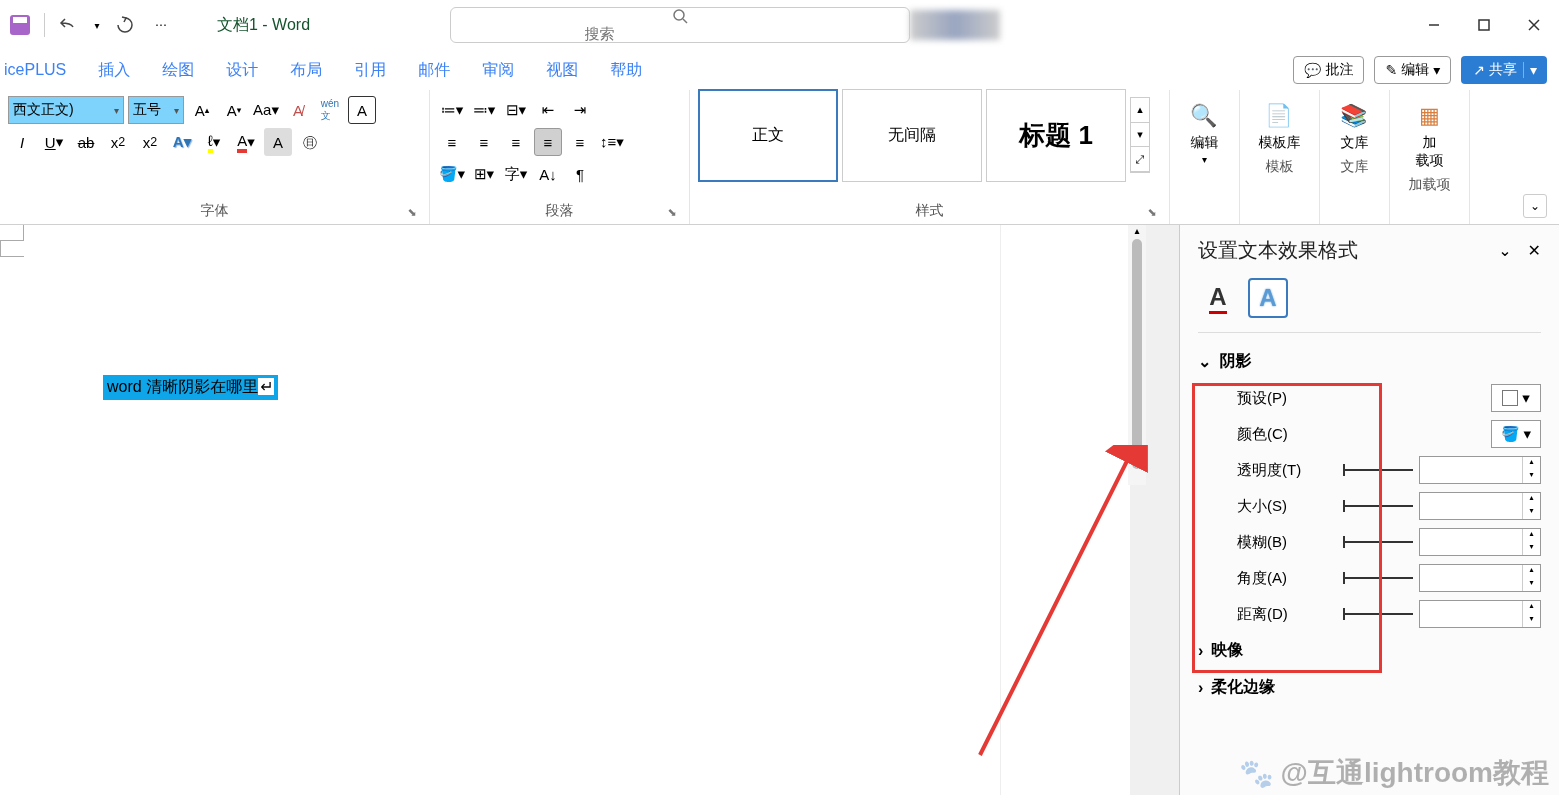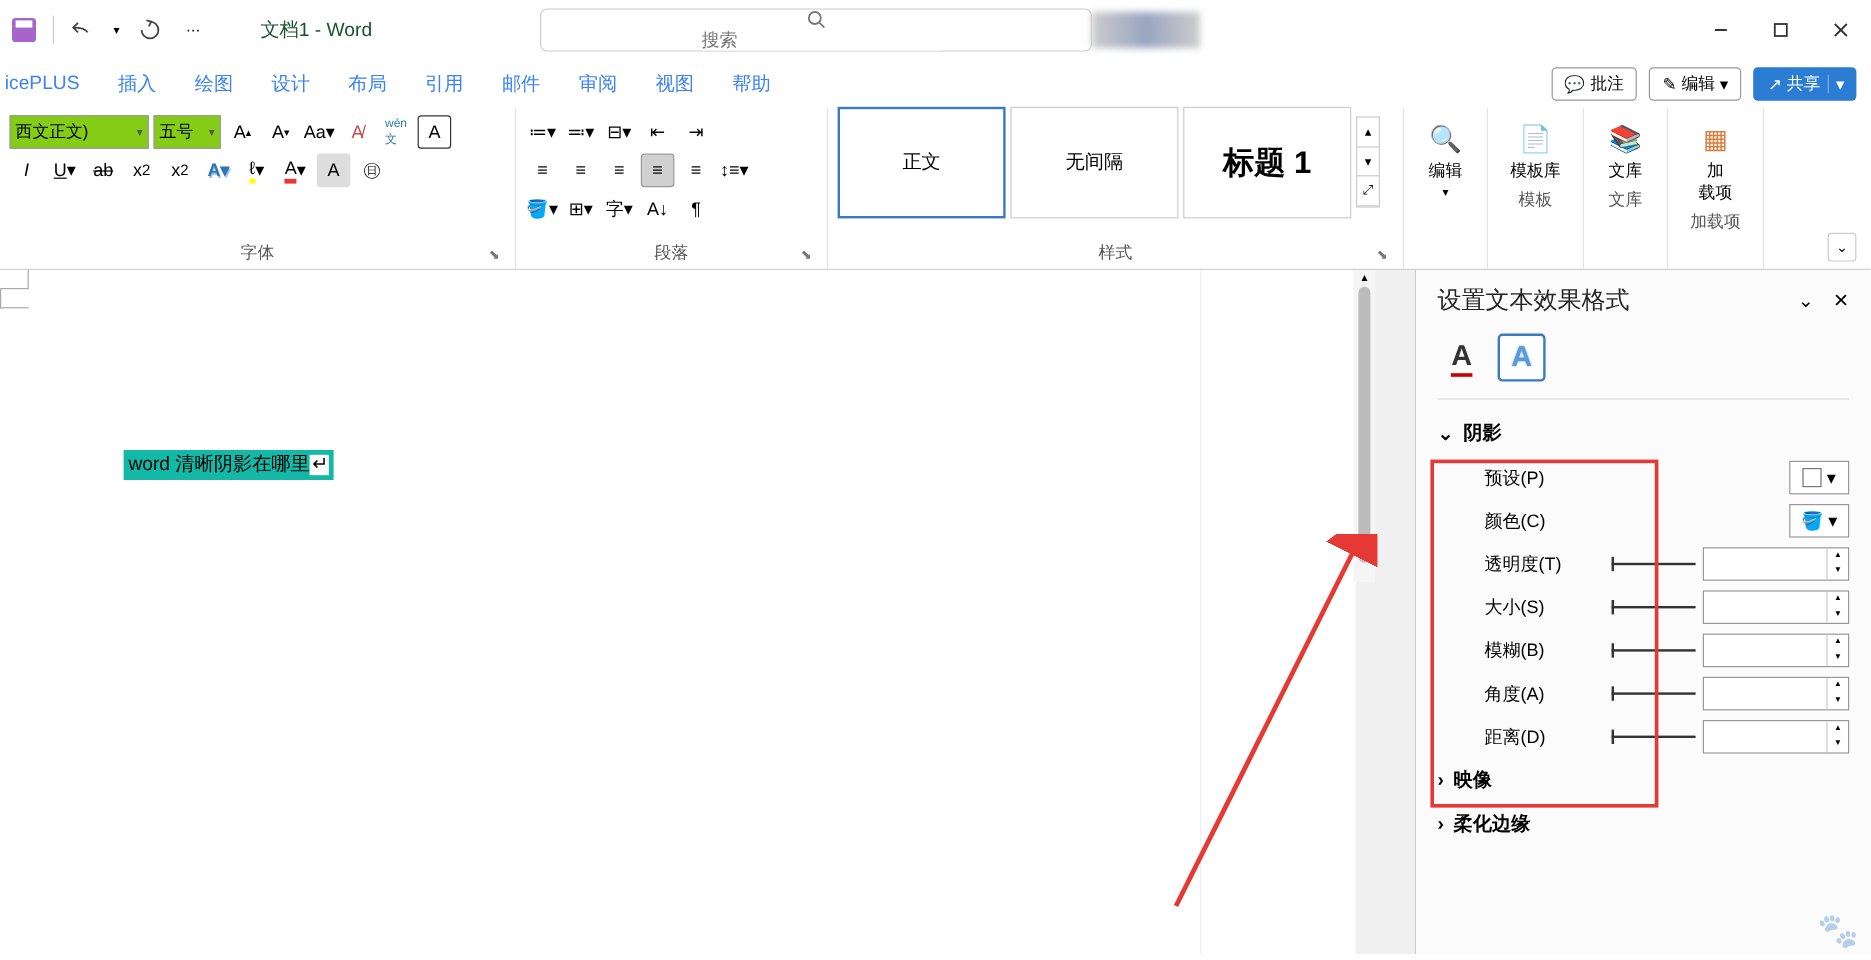--- a/index.html
+++ b/index.html
@@ -27,40 +27,40 @@
 .btn-primary { background: #2b7cd3; color: #fff; border: none; border-radius: 4px; padding: 5px 10px 5px 12px; font-size: 14px; display: flex; align-items: center; gap: 4px; }
 .btn-primary .drop { border-left: 1px solid rgba(255,255,255,0.4); padding-left: 6px; margin-left: 2px; }
 
 
 .ribbon-body { height: 135px; border-bottom: 1px solid #d0d0d0; display: flex; background: #fff; }
 .rgroup { border-right: 1px solid #e5e5e5; padding: 6px 8px 2px 8px; display: flex; flex-direction: column; }
 .rgroup-content { flex: 1; display: flex; flex-direction: column; gap: 4px; }
 .rgroup-label { text-align: center; font-size: 14px; color: #555; padding: 2px 0; position: relative; }
 .launcher { position: absolute; right: 2px; bottom: 2px; width: 14px; height: 14px; font-size: 11px; color: #777; }
 .row { display: flex; align-items: center; gap: 4px; }
-.combo { height: 28px; border: 1px solid #999; font-size: 14px; padding: 0 4px; display: flex; align-items: center; background: #84cc16; }
+.combo { height: 28px; border: 1px solid #999; font-size: 14px; padding: 0 4px; display: flex; align-items: center; background: #7dd3fc; }
 .combo .arr { margin-left: auto; font-size: 10px; color: #555; }
 .ico-btn { width: 28px; height: 28px; display: flex; align-items: center; justify-content: center; border-radius: 3px; font-size: 15px; }
 .ico-btn.sel { background: #d0d0d0; border: 1px solid #999; }
 .styles-gallery { display: flex; gap: 4px; align-items: center; height: 78px; }
 .style-item { width: 140px; height: 93px; border: 1px solid #ccc; display: flex; align-items: center; justify-content: center; font-size: 16px; }
 .style-item.sel { border: 2px solid #3a7bbf; }
 .style-scroll { width: 20px; height: 76px; display: flex; flex-direction: column; border: 1px solid #ccc; }
 .style-scroll div { flex: 1; display: flex; align-items: center; justify-content: center; font-size: 11px; border-bottom: 1px solid #ccc; }
 .vgroup { display: flex; flex-direction: column; align-items: center; gap: 2px; padding: 4px 10px; }
 .vgroup-ico { width: 32px; height: 32px; display: flex; align-items: center; justify-content: center; font-size: 22px; }
 .vgroup-lbl { font-size: 14px; text-align: center; }
 
 
 .workspace { display: flex; height: 570px; }
 .doc-area { flex: 1; background: #f0f0f0; position: relative; overflow: hidden; }
 .page { position: absolute; left: 0; top: 0; width: 1000px; height: 100%; background: #fff; }
 .pc-tl2 { left: 78px; top: 130px; width: 24px; height: 16px; border-bottom: 1px solid #aaa; border-right: 1px solid #aaa; border-top:none; border-left:none;}
 .pc-tr { left: 842px; top: 130px; width: 24px; height: 16px; border-bottom: 1px solid #aaa; border-left: 1px solid #aaa; border-top:none; border-right:none;}
-.doc-text { position: absolute; left: 103px; top: 150px; font-size: 16px; padding: 2px 4px; background: #14b8a6; }
+.doc-text { position: absolute; left: 103px; top: 150px; font-size: 16px; padding: 2px 4px; background: #0ea5e9; }
 .doc-text .pilcrow { background: #fff; padding-left: 2px; }
 .vscroll { position: absolute; right: 0; top: 0; width: 18px; height: 260px; background: #f5f5f5; }
 .vscroll .thumb { position: absolute; top: 14px; left: 4px; width: 10px; height: 230px; background: #bbb; border-radius: 5px; }
 .vscroll .up { position: absolute; top: 0; width: 18px; height: 14px; font-size: 10px; text-align: center; }
 
 
 .format-pane { width: 380px; border-left: 1px solid #ccc; background: #fbfbfb; padding: 12px 18px; position: relative; }
 .fp-header { display: flex; align-items: center; justify-content: space-between; }
 .fp-title { font-size: 20px; color: #222; }
 .fp-hbtns { display: flex; gap: 16px; }
@@ -399,13 +399,14 @@
           <span>柔化边缘</span>
         </div>
     </div>
 
     <div class="redbox" style="left:12px;top:158px;width:190px;height:290px"></div>
   </div>
 </div>
 
 <div class="watermark">
   <span>🐾</span>
+  <span>@互通lightroom教程</span>
 </div>
 
 </body></html>

